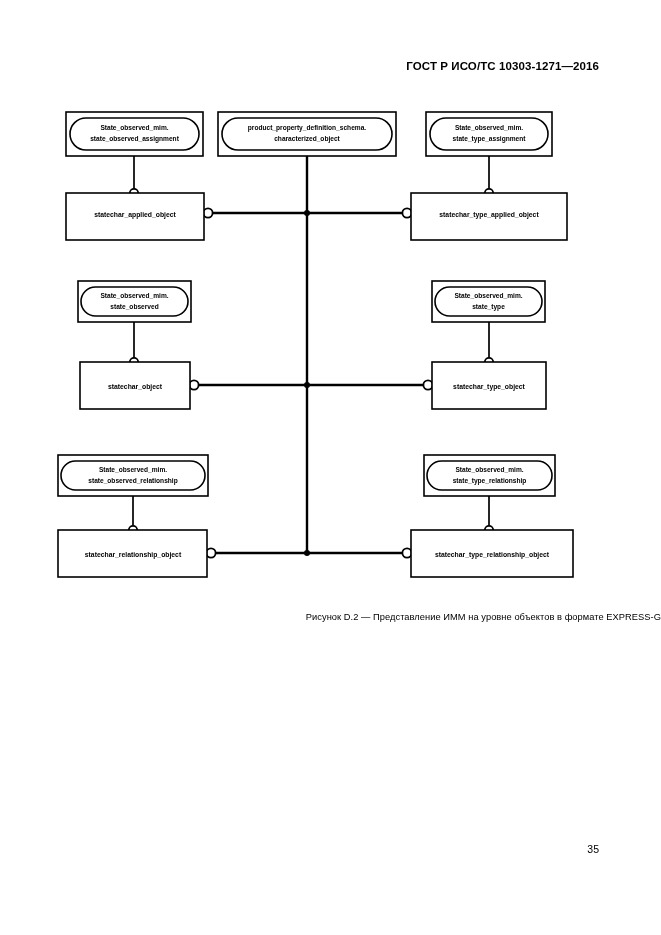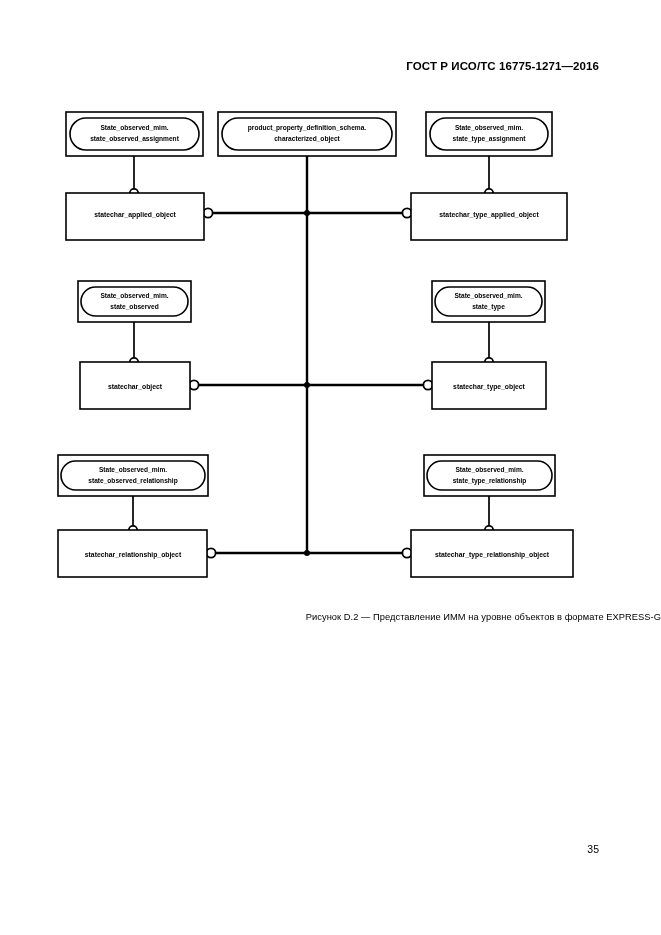--- a/index.html
+++ b/index.html
@@ -91,21 +91,21 @@
     fill: #ffffff;
     stroke: #000000;
     stroke-width: 1.8;
   }
 </style>
 </head>
 <body>
 
 <div class="page">
 
-  <div class="doc-header">ГОСТ Р ИСО/ТС 16775-1271—2016</div>
+  <div class="doc-header">ГОСТ Р ИСО/ТС 10303-1271—2016</div>
 
   <svg id="diagram-svg" viewBox="0 0 661 935">
 
     <g>
 
       <line class="link" x1="307" y1="156" x2="307" y2="553"></line>
 
       <line class="link" x1="212" y1="213" x2="307" y2="213"></line>
       <line class="link" x1="307" y1="213" x2="403" y2="213"></line>
 

